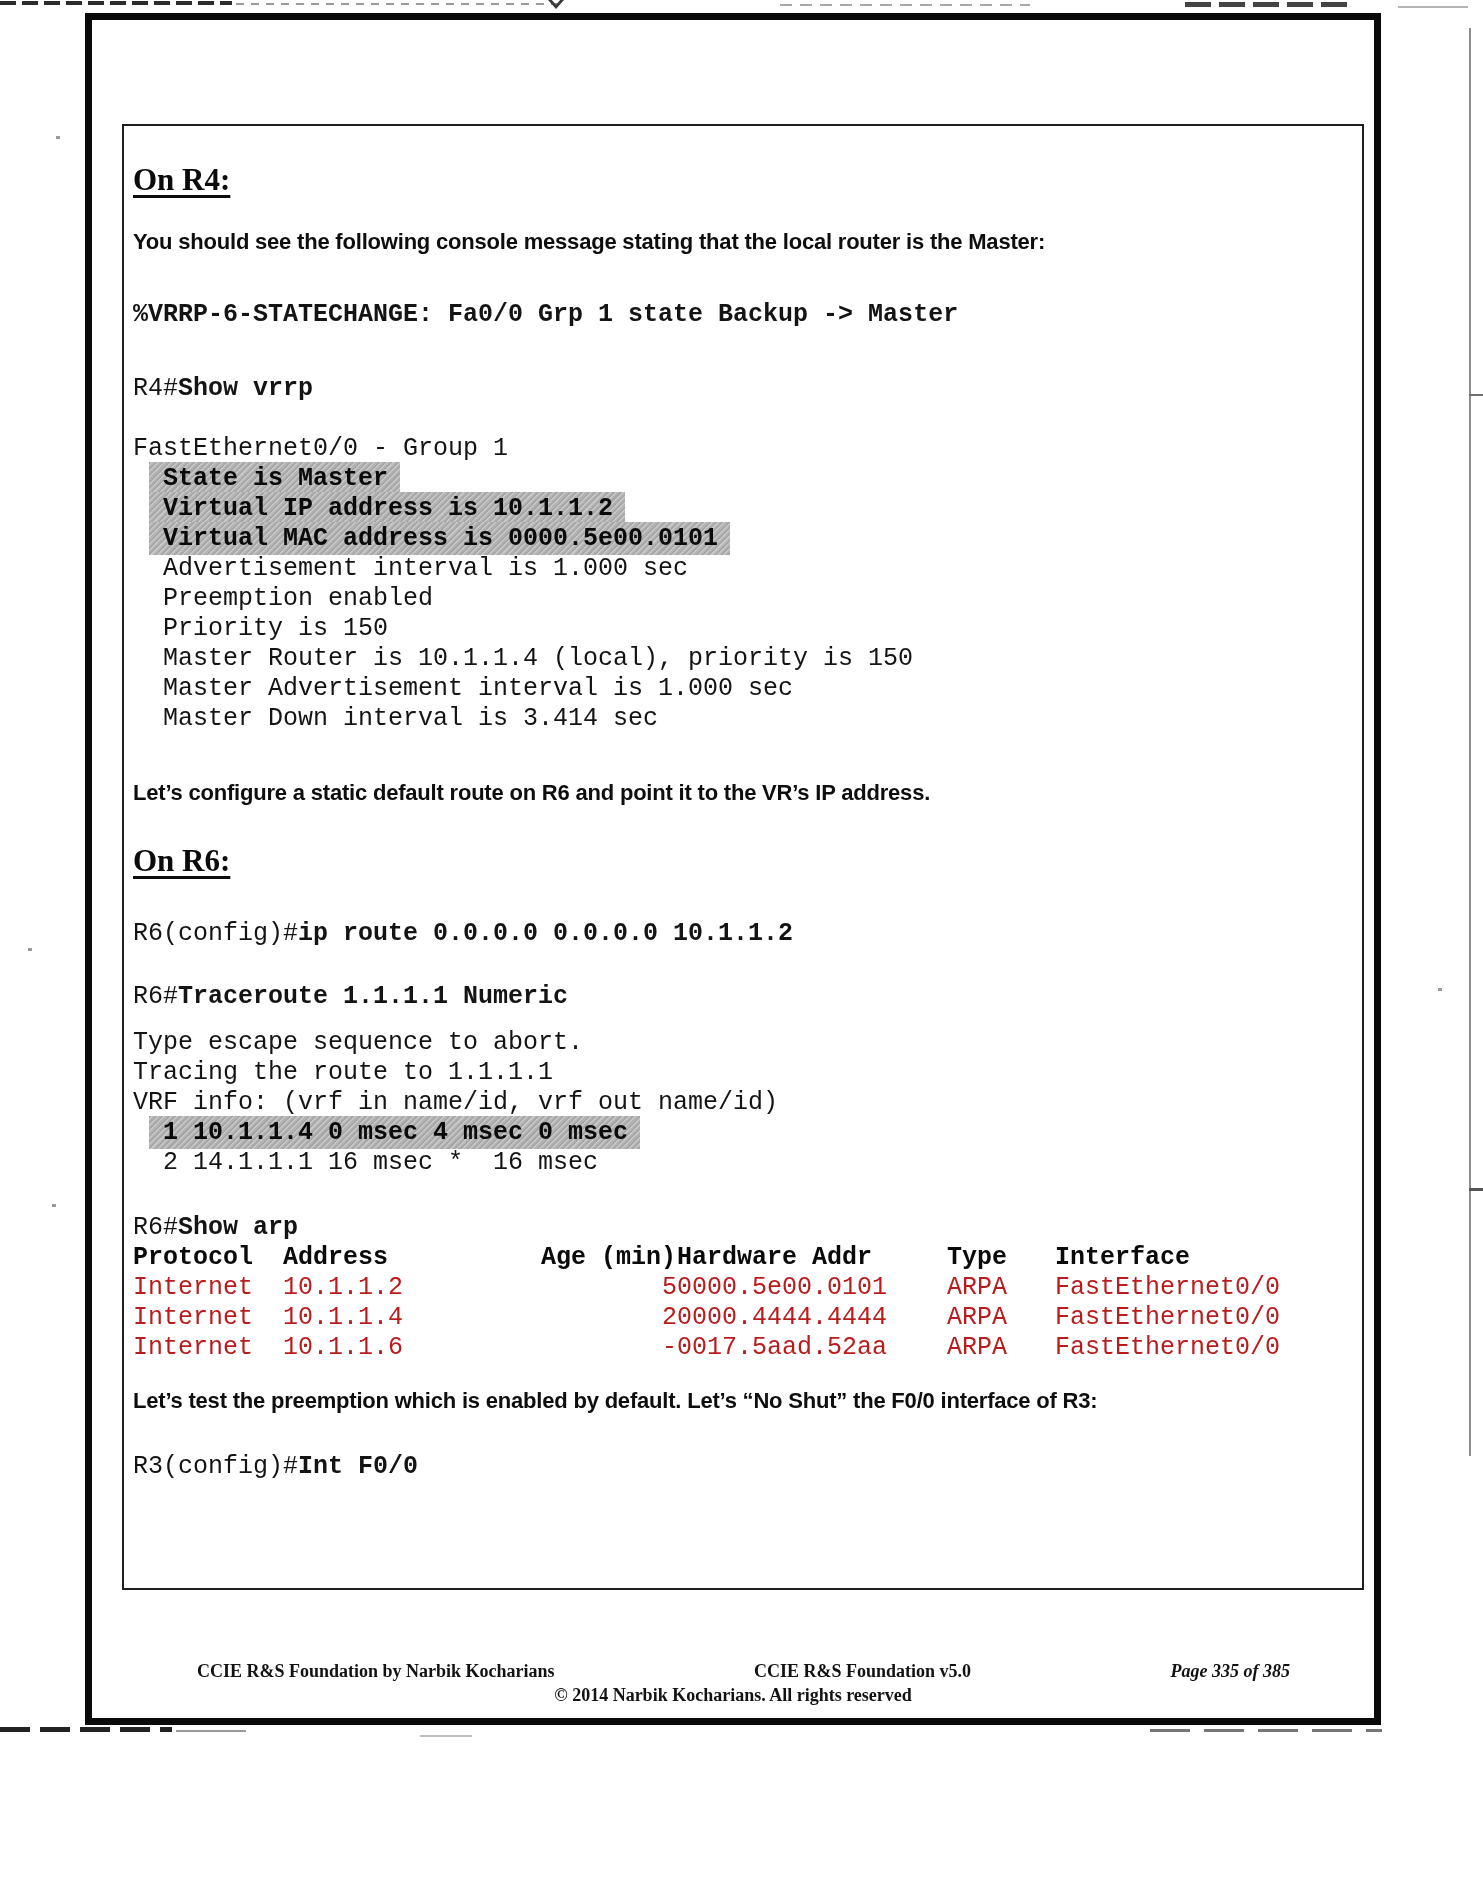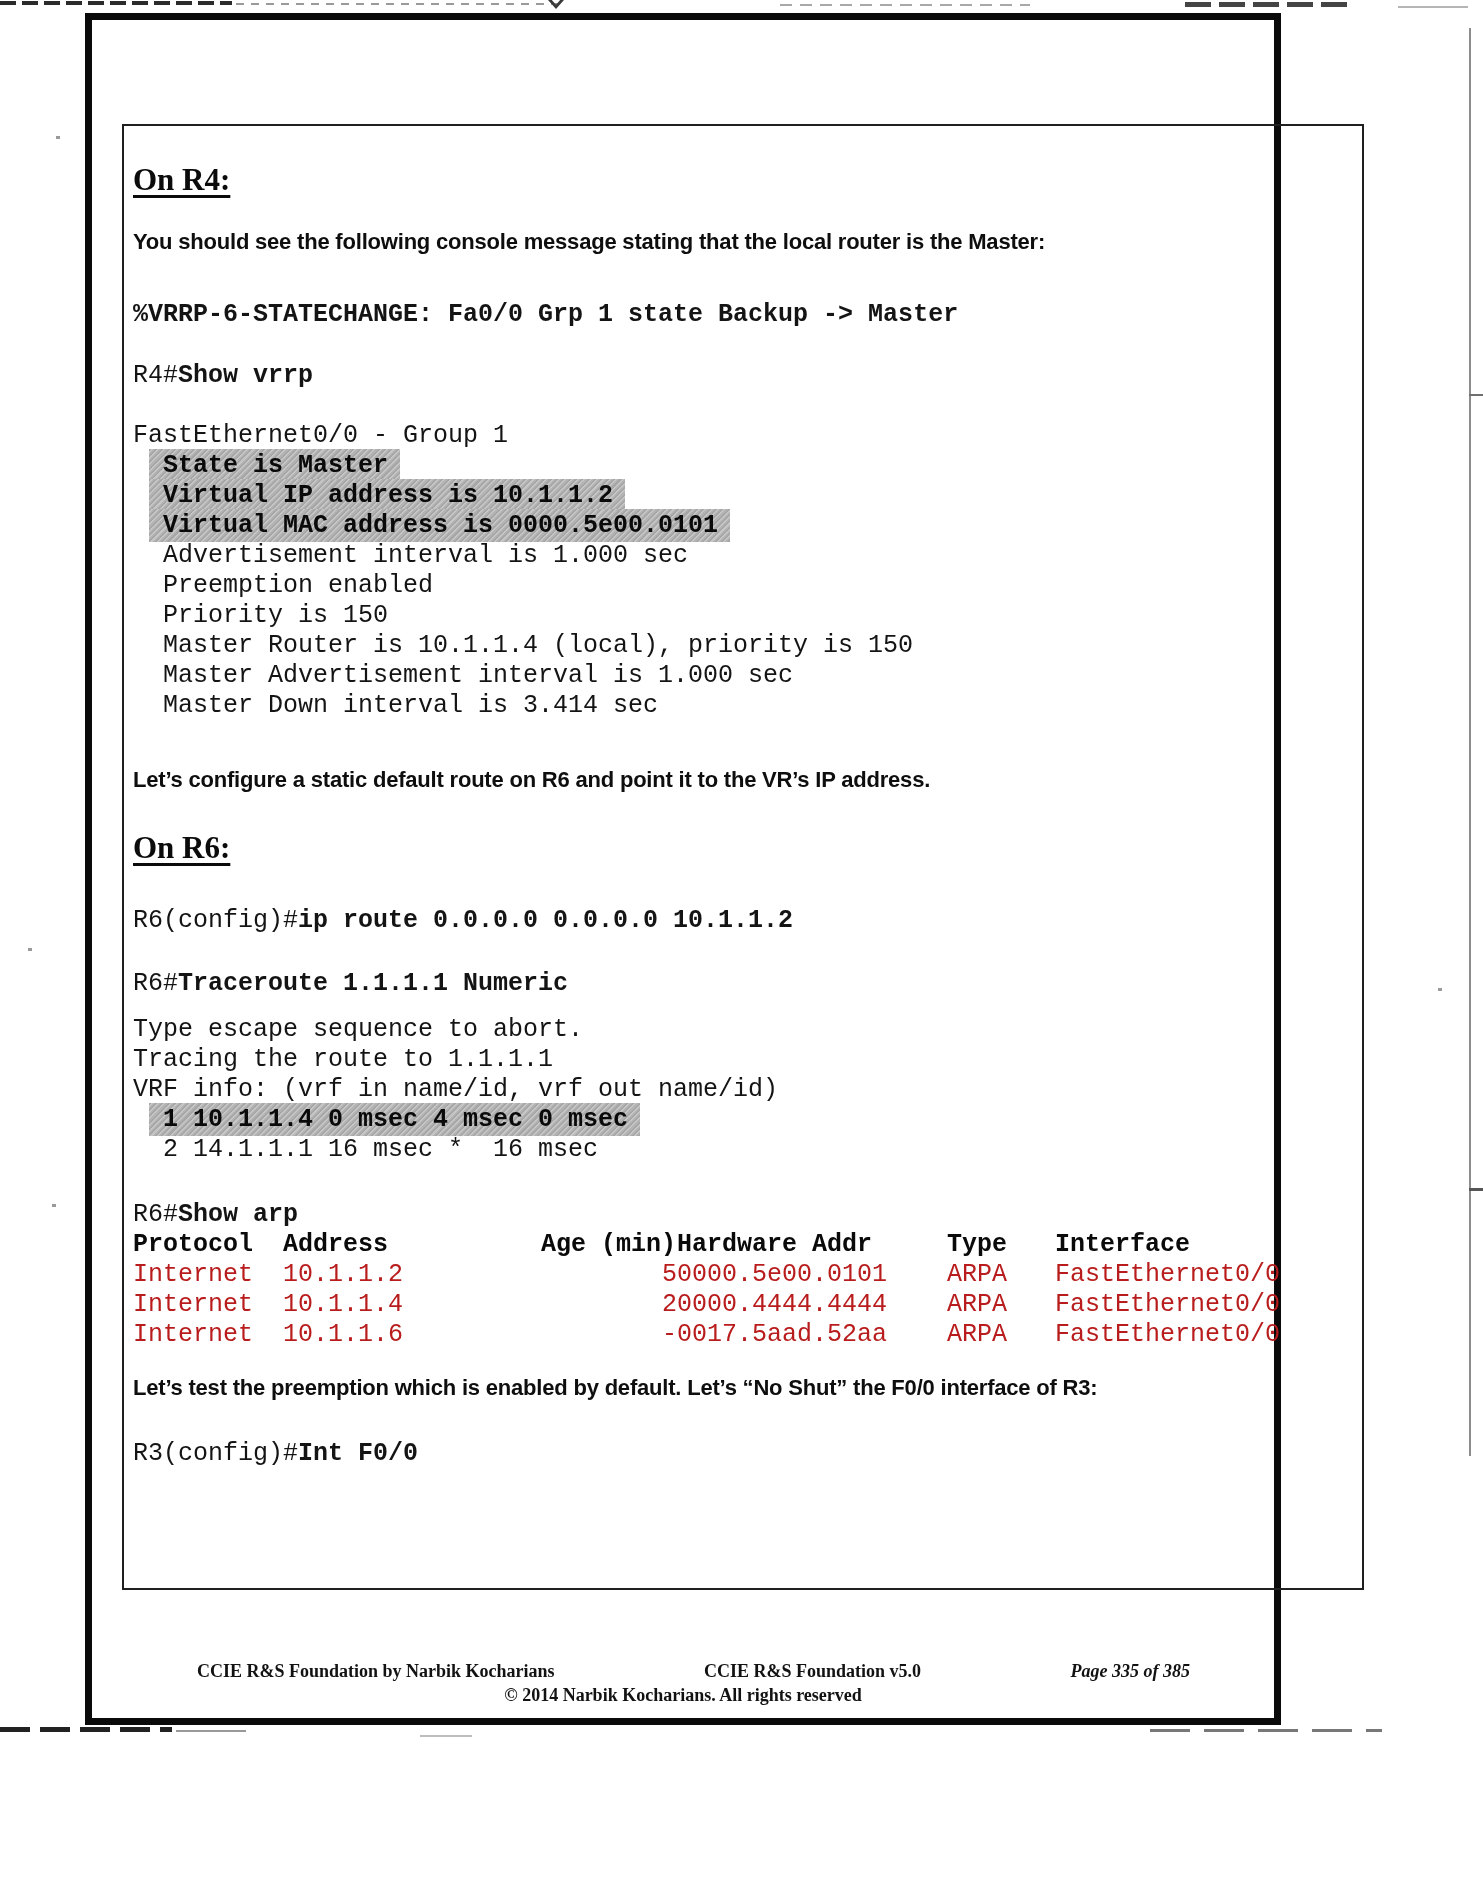--- a/index.html
+++ b/index.html
@@ -1,20 +1,20 @@
 <!DOCTYPE html>
 <html><head>
 <meta charset="utf-8">
 <style>
   html,body{margin:0;padding:0;background:#ffffff;}
   body{width:1483px;height:1896px;position:relative;overflow:hidden;
        font-family:"Liberation Sans",sans-serif;color:#111;}
 
   
-  .outer{position:absolute;left:85px;top:13px;width:1196px;height:1712px;
+  .outer{position:absolute;left:85px;top:13px;width:1296px;height:1712px;
          border:7px solid #0a0a0a;box-sizing:border-box;background:#fff;}
   .inner{position:absolute;left:30px;top:104px;width:1242px;height:1466px;
          border:2px solid #1f1f1f;box-sizing:border-box;
          padding:36px 14px 0 9px;overflow:hidden;}
 
   
   .hdg{font-family:"Liberation Serif",serif;font-weight:bold;font-size:31px;
        line-height:36px;color:#0b0b0b;text-decoration:underline;
        text-underline-offset:5px;text-decoration-thickness:2.5px;margin:0;}
   .para{font-family:"Liberation Sans",sans-serif;font-weight:bold;font-size:22px;
@@ -23,21 +23,21 @@
          font-size:25px;line-height:30px;color:#141414;white-space:pre;margin:0;}
   .ind{padding-left:30px;}
   .bold{font-weight:bold;}
   .hl{font-weight:bold;color:#0a0a0a;
       background:repeating-linear-gradient(135deg,#a6a6a6 0 1.5px,#c6c6c6 1.5px 3px,#b3b3b3 3px 4.5px);
       padding:2px 12px 2px 14px;margin-left:-14px;}
 
   
   .m-intro{margin-top:30px;}
   .m-syslog{margin-top:44px;}
-  .m-cmd1{margin-top:31px;}
+  .m-cmd1{margin-top:44px;}
   .m-vrrp{margin-top:30px;}
   .m-note6{margin-top:45px;}
   .m-h6{margin-top:36px;}
   .m-iproute{margin-top:40px;}
   .m-trace{margin-top:33px;}
   .m-traceout{margin-top:16px;}
   .m-arpcmd{margin-top:35px;}
   .m-arptab{margin-top:33px;}
   .m-note3{margin-top:24px;}
   .m-h3{margin-top:32px;}

